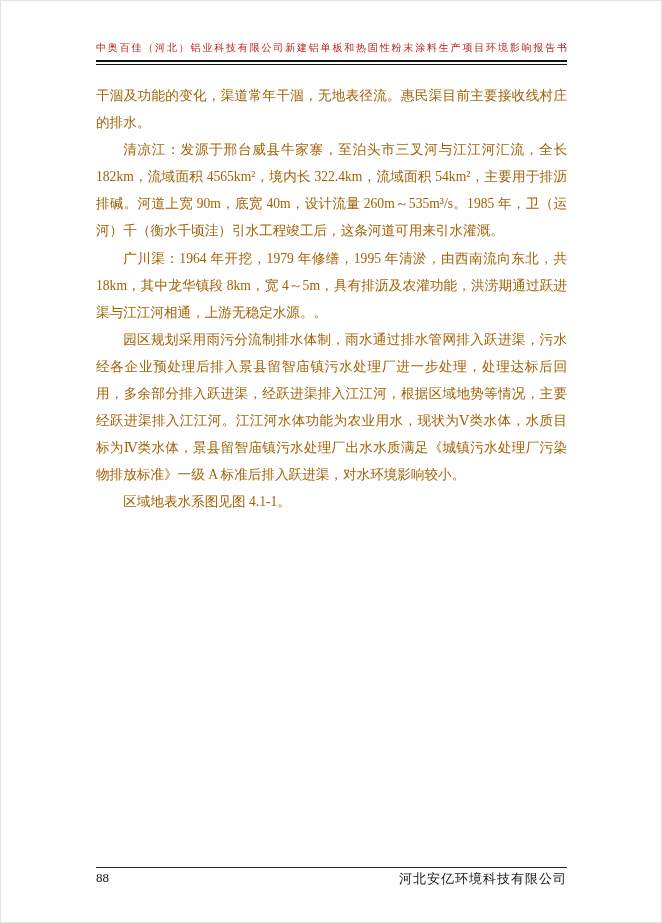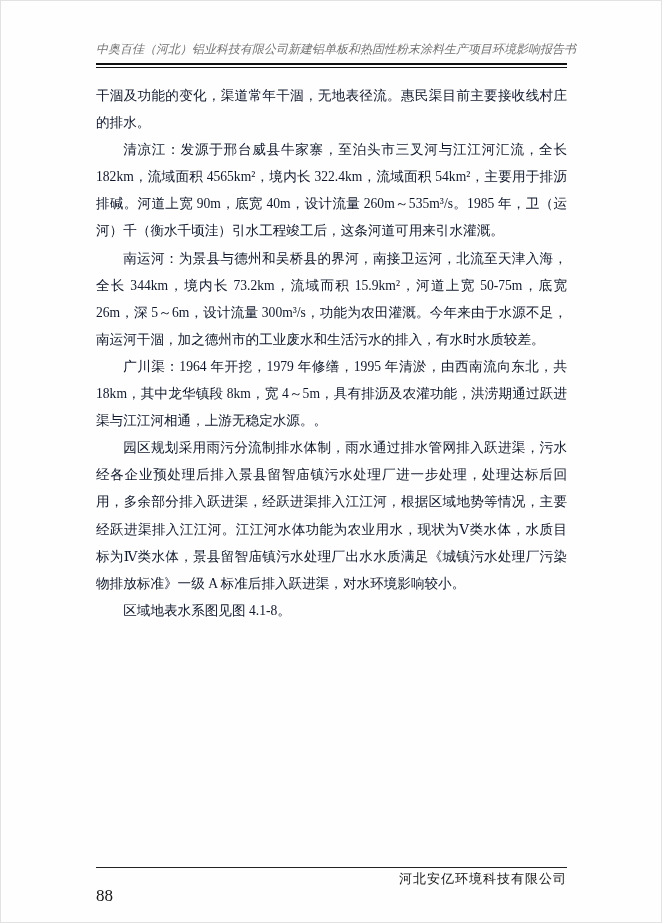--- a/index.html
+++ b/index.html
@@ -20,29 +20,28 @@
   }
 
   
   .header {
     position: absolute;
     left: 95px;
     right: 94px;
     top: 40px;
   }
   .header-title {
-    font-size: 12px;
-    font-style: italic;
+    font-size: 10px;
     letter-spacing: 0;
     white-space: nowrap;
     text-align: justify;
     text-align-last: justify;
     display: block;
     width: 100%;
-    color: #737373;
+    color: #b91c1c;
   }
   .header-rule {
     margin-top: 5px;
     border-top: 2.5px solid #111;
     border-bottom: 1px solid #111;
     height: 2px;
   }
 
   
   .body-text {
@@ -51,66 +50,64 @@
     right: 94px;
     top: 81px;
   }
   .body-text p {
     margin: 0;
     font-size: 13.6px;
     line-height: 27.1px;
     text-align: justify;
     text-indent: 2em;
     word-break: break-word;
-    color: #0f172a;
+    color: #a16207;
   }
   .body-text p.no-indent {
     text-indent: 0;
   }
 
   
   .footer {
     position: absolute;
     left: 95px;
     right: 94px;
     top: 866px;
     border-top: 1.5px solid #222;
     padding-top: 2px;
     display: flex;
     justify-content: space-between;
     align-items: flex-start;
   }
   .footer-page-number {
-    font-size: 17px;
+    font-size: 13px;
     color: #161616;
-    margin-top: 16px;
   }
   .footer-company {
     font-size: 13px;
     color: #161616;
     letter-spacing: 1px;
   }
 </style>
 </head>
 <body>
 
 <div class="page">
 
   <div class="header">
     <span class="header-title">中奥百佳（河北）铝业科技有限公司新建铝单板和热固性粉末涂料生产项目环境影响报告书</span>
     <div class="header-rule"></div>
   </div>
 
   <div class="body-text">
     <p class="no-indent">干涸及功能的变化，渠道常年干涸，无地表径流。惠民渠目前主要接收线村庄的排水。</p>
     <p>清凉江：发源于邢台威县牛家寨，至泊头市三叉河与江江河汇流，全长 182km，流域面积 4565km²，境内长 322.4km，流域面积 54km²，主要用于排沥排碱。河道上宽 90m，底宽 40m，设计流量 260m～535m³/s。1985 年，卫（运河）千（衡水千顷洼）引水工程竣工后，这条河道可用来引水灌溉。</p>
-    <p>南运河：为景县与德州和吴桥县的界河，南接卫运河，北流至天津入海，全长 344km，境内长 73.2km，流域而积 15.9km²，河道上宽 50-75m，底宽 26m，深 5～6m，设计流量 300m³/s，功能为农田灌溉。今年来由于水源不足，南运河干涸，加之德州市的工业废水和生活污水的排入，有水时水质较差。</p>
     <p>广川渠：1964 年开挖，1979 年修缮，1995 年清淤，由西南流向东北，共 18km，其中龙华镇段 8km，宽 4～5m，具有排沥及农灌功能，洪涝期通过跃进渠与江江河相通，上游无稳定水源。。</p>
     <p>园区规划采用雨污分流制排水体制，雨水通过排水管网排入跃进渠，污水经各企业预处理后排入景县留智庙镇污水处理厂进一步处理，处理达标后回用，多余部分排入跃进渠，经跃进渠排入江江河，根据区域地势等情况，主要经跃进渠排入江江河。江江河水体功能为农业用水，现状为Ⅴ类水体，水质目标为Ⅳ类水体，景县留智庙镇污水处理厂出水水质满足《城镇污水处理厂污染物排放标准》一级 A 标准后排入跃进渠，对水环境影响较小。</p>
-    <p>区域地表水系图见图 4.1-8。</p>
+    <p>区域地表水系图见图 4.1-1。</p>
   </div>
 
   <div class="footer">
     <span class="footer-page-number">88</span>
     <span class="footer-company">河北安亿环境科技有限公司</span>
   </div>
 
 </div>
 
 </body></html>

